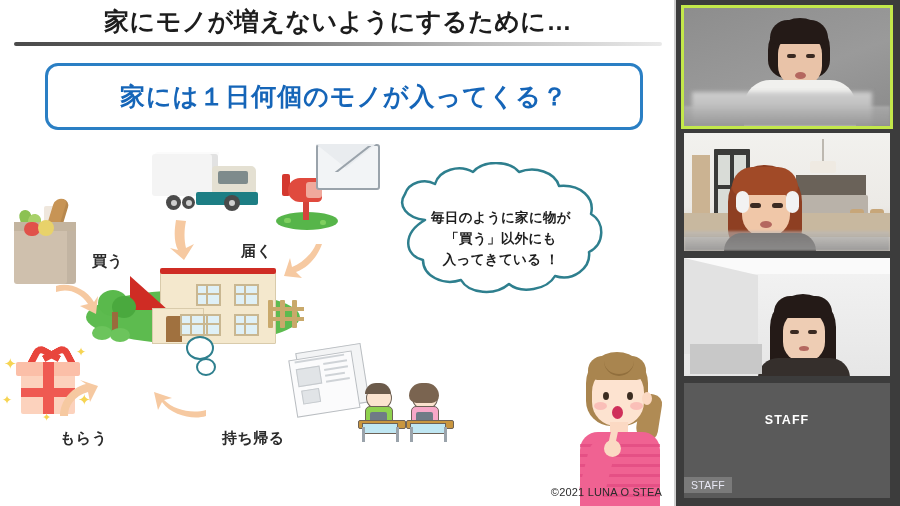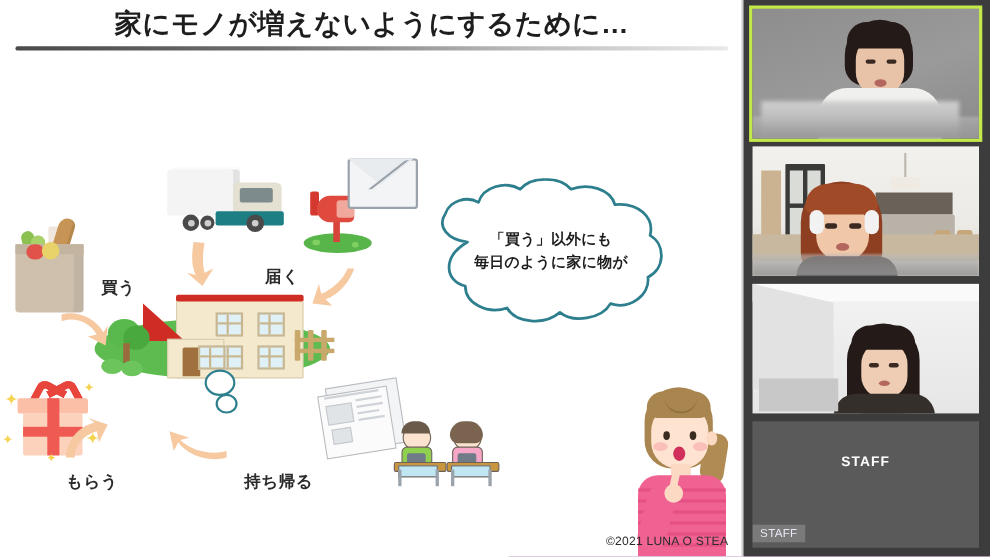--- a/index.html
+++ b/index.html
@@ -1,20 +1,20 @@
 <!DOCTYPE html>
 <html><head>
 <meta charset="utf-8">
 <style>
   html,body{margin:0;padding:0;background:#ffffff;}
   body{
     width:900px;height:506px;overflow:hidden;
     font-family:"Liberation Sans","DejaVu Sans",sans-serif;
   }
-  .app{position:relative;width:900px;height:506px;background:#701a75;}
+  .app{position:relative;width:900px;height:506px;background:#fca5a5;}
 
   
   .slide{position:absolute;left:0;top:0;width:676px;height:506px;background:#fff;overflow:hidden;}
 
   .slide-title{
     position:absolute;left:0;top:2px;width:676px;height:38px;
     display:flex;align-items:center;justify-content:center;
     font-size:25px;font-weight:bold;color:#1d1d1d;letter-spacing:.5px;
     white-space:nowrap;
   }
@@ -264,20 +264,23 @@
 </head>
 <body>
 
 <div class="app">
 
   <div class="slide">
 
     <div class="slide-title">家にモノが増えないようにするために…</div>
     <div class="title-rule"></div>
 
+    <div class="qbox">
+      <span class="qbox-text">家には１日何個のモノが入ってくる？</span>
+    </div>
 
     <div class="diagram">
 
       <div class="bag">
         <div class="veg1"></div>
           <div class="veg2"></div>
         <div class="milk"></div>
           <div class="bread"></div>
         <div class="body"></div>
           <div class="fold"></div>
@@ -438,22 +441,23 @@
                    C158 4 178 10 182 24
                    C204 22 218 36 214 52
                    C228 60 228 82 212 90
                    C214 106 196 120 178 114
                    C170 128 144 132 132 122
                    C118 134 92 132 84 118
                    C66 124 46 114 46 98
                    C28 94 24 72 48 58 Z" fill="#ffffff" stroke="#2e7f8e" stroke-width="2.5" stroke-linejoin="round"></path>
         </svg>
         <div class="cloud-text">
+          <div>毎日のように家に物が</div>
           <div>「買う」以外にも</div>
-          <div>毎日のように家に物が</div>
+          <div>入ってきている ！</div>
         </div>
       </div>
       <div class="bub bub1"></div>
       <div class="bub bub2"></div>
 
       <div class="woman">
         <div class="hair-back"></div>
         <div class="pony"></div>
         <div class="face"></div>
         <div class="bangs"></div>

